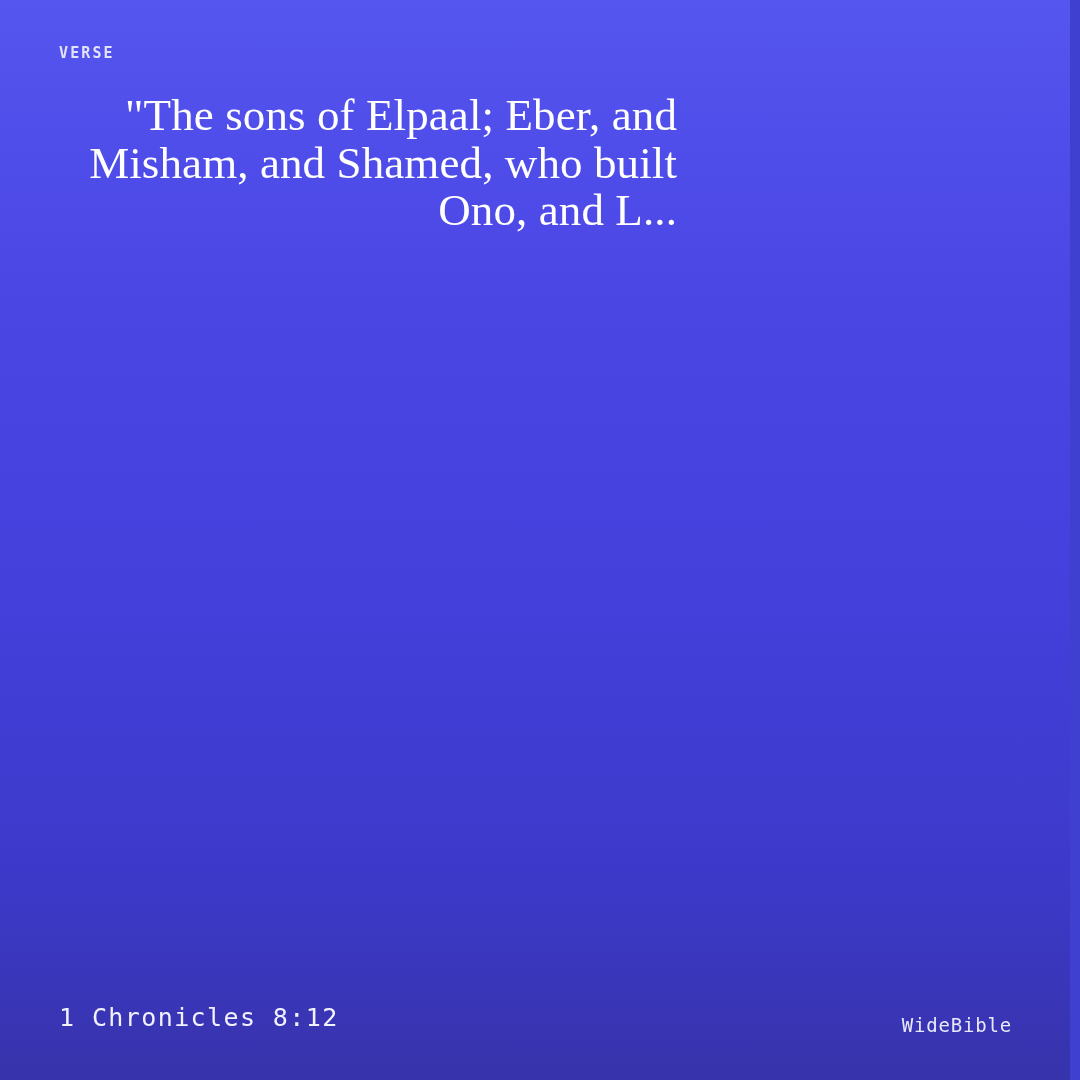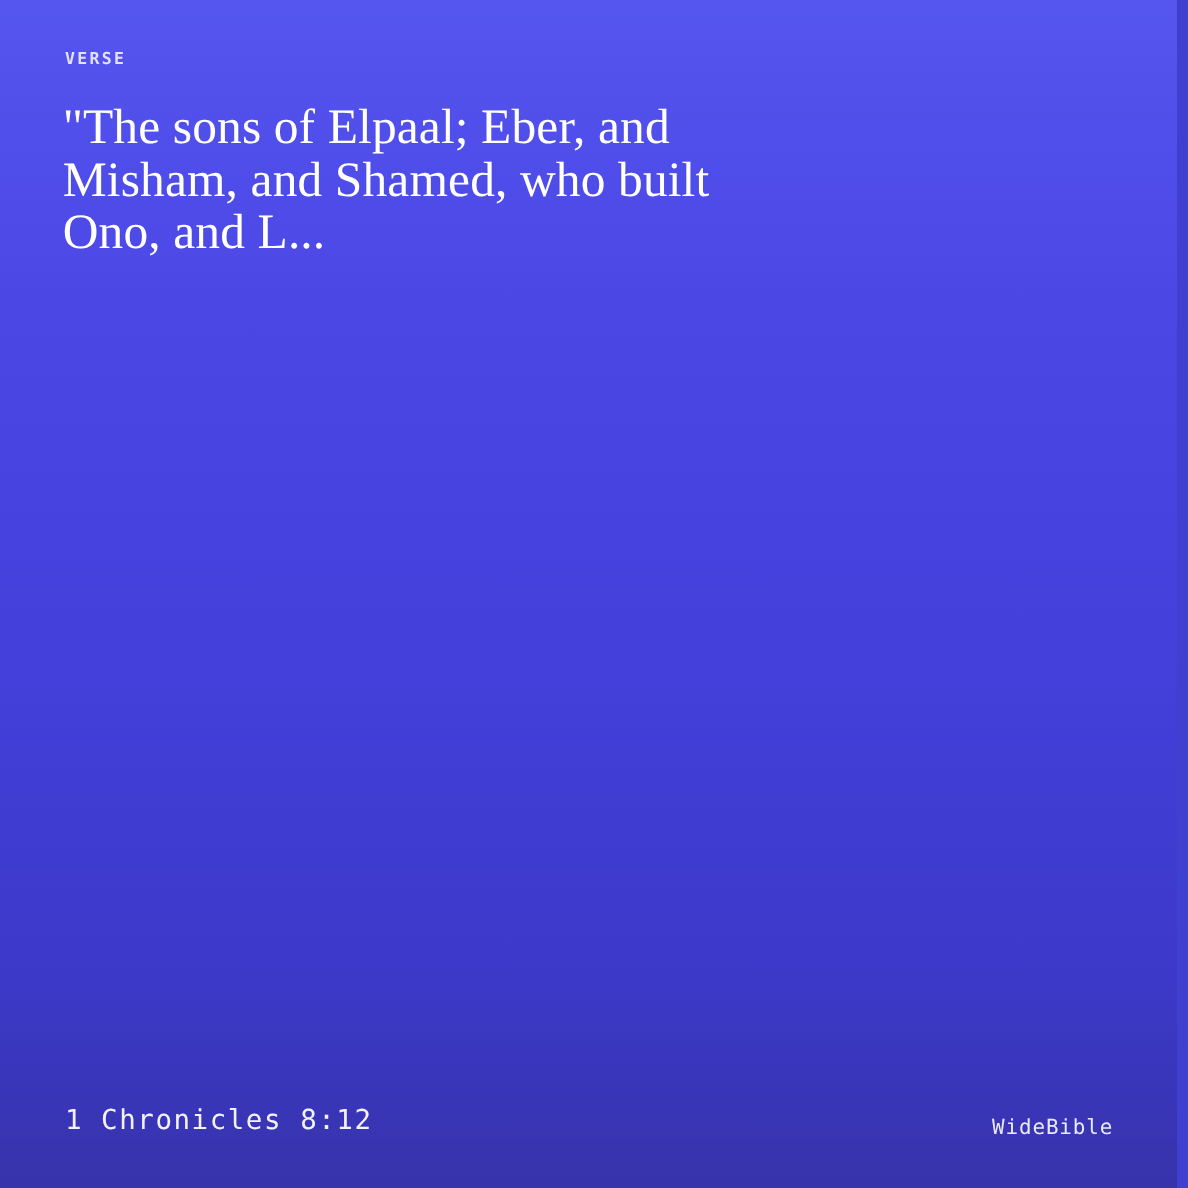--- a/index.html
+++ b/index.html
@@ -8,20 +8,21 @@
     background: #3f3fd0;
   }
   .card {
     position: relative;
     width: 1070px;
     height: 1080px;
     box-sizing: border-box;
     background: linear-gradient(180deg, #5555ef 0%, #4a46e4 28%, #4340dc 55%, #3c39c9 82%, #3733ab 100%);
     overflow: hidden;
     font-family: "Liberation Sans", sans-serif;
+    text-align: right;
   }
   .eyebrow {
     position: absolute;
     left: 59px;
     top: 44px;
     font-family: "DejaVu Sans Mono", monospace;
     font-size: 15px;
     letter-spacing: 2.1px;
     color: #e2e2fb;
     font-weight: 700;

